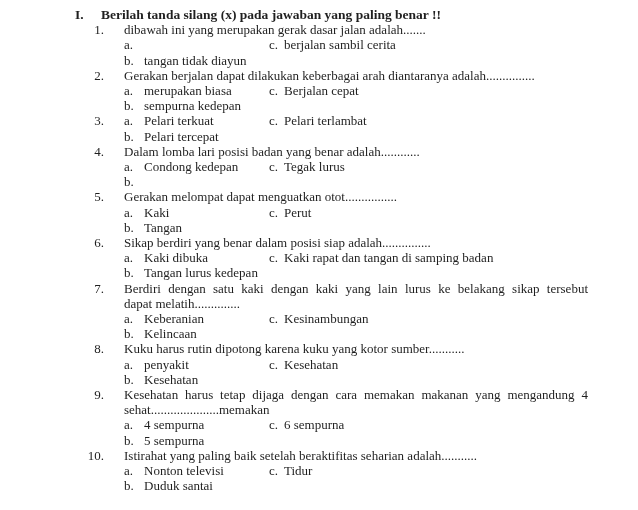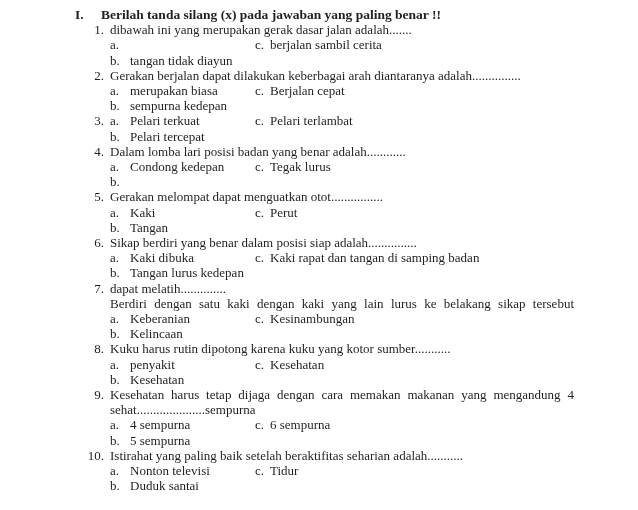--- a/index.html
+++ b/index.html
@@ -20,21 +20,21 @@
   .section-header {
     display: flex;
     margin-left: 75px;
     font-weight: 700;
     font-size: 13.5px;
   }
   .section-numeral { width: 26px; flex: none; }
 
   .q { display: flex; margin-left: 80px; }
   .qnum { width: 24px; flex: none; text-align: right; }
-  .qbody { margin-left: 6px; width: 464px; }
+  .qbody { margin-left: 20px; width: 464px; }
 
   .qline.just {
     text-align: justify;
     text-align-last: justify;
   }
 
   .optrow { display: flex; }
   .opt { display: flex; }
   .opt-first { width: 145px; flex: none; }
   .letter { width: 20px; flex: none; }
@@ -181,22 +181,22 @@
           <span class="letter">b.</span>
           <span>Tangan lurus kedepan</span>
         </div>
       </div>
     </div>
   </div>
 
   <div class="q">
     <div class="qnum">7.</div>
     <div class="qbody">
+      <div class="qline just">Berdiri dengan satu kaki dengan kaki yang lain lurus ke belakang sikap tersebut</div>
       <div class="qline">dapat melatih..............</div>
-      <div class="qline just">Berdiri dengan satu kaki dengan kaki yang lain lurus ke belakang sikap tersebut</div>
       <div class="optrow">
         <div class="opt opt-first">
           <span class="letter">a.</span>
           <span>Keberanian</span>
         </div>
         <div class="opt opt-c">
           <span class="letter">c.</span>
           <span>Kesinambungan</span>
         </div>
       </div>
@@ -229,21 +229,21 @@
           <span>Kesehatan</span>
         </div>
       </div>
     </div>
   </div>
 
   <div class="q">
     <div class="qnum">9.</div>
     <div class="qbody">
       <div class="qline just">Kesehatan harus tetap dijaga dengan cara memakan makanan yang mengandung 4</div>
-      <div class="qline">sehat.....................sempurna</div>
+      <div class="qline">sehat.....................memakan</div>
       <div class="optrow">
         <div class="opt opt-first">
           <span class="letter">a.</span>
           <span>4 sempurna</span>
         </div>
         <div class="opt opt-c">
           <span class="letter">c.</span>
           <span>6 sempurna</span>
         </div>
       </div>

